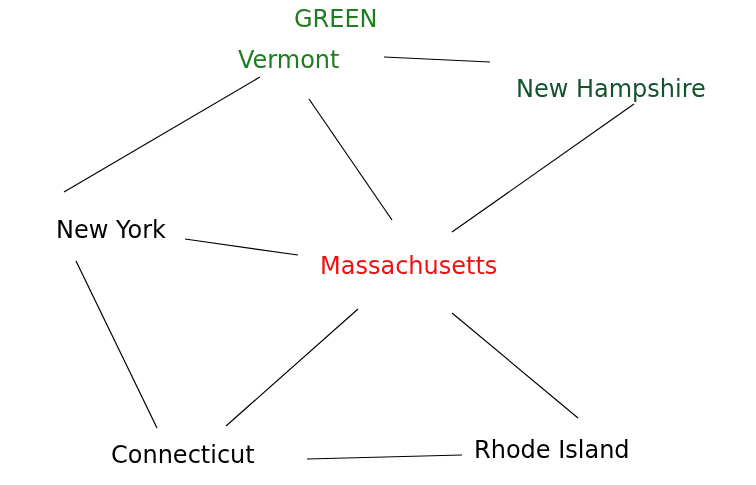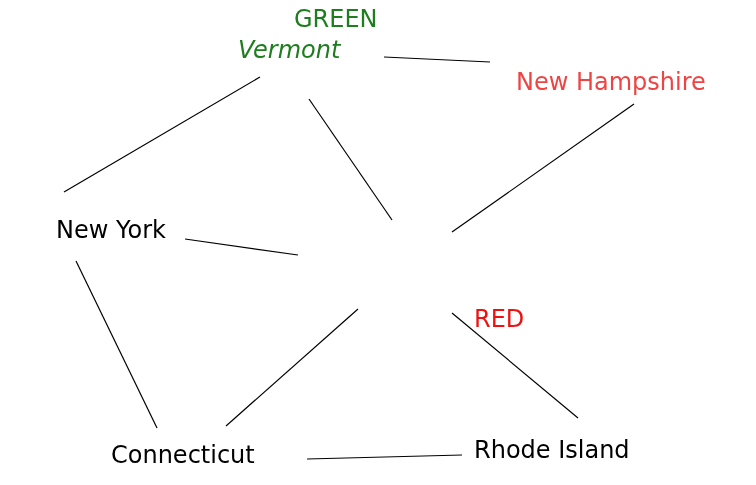--- a/index.html
+++ b/index.html
@@ -43,26 +43,26 @@
       <line x1="634" y1="104" x2="452" y2="232" stroke="#000000" stroke-width="1.2"></line>
       <line x1="185" y1="239" x2="298" y2="255" stroke="#000000" stroke-width="1.2"></line>
       <line x1="76" y1="261" x2="157" y2="428" stroke="#000000" stroke-width="1.2"></line>
       <line x1="358" y1="309" x2="226" y2="426" stroke="#000000" stroke-width="1.2"></line>
       <line x1="452" y1="313" x2="578" y2="418" stroke="#000000" stroke-width="1.2"></line>
       <line x1="307" y1="459" x2="462" y2="455" stroke="#000000" stroke-width="1.2"></line>
     </svg>
 
   <div class="color-label" style="left: 294px; top: 7px; color: rgb(30, 125, 30);">GREEN</div>
 
-  <div class="node-label" style="left: 238px; top: 38px; color: rgb(30, 125, 30); font-style: italic;">Vermont</div>
+  <div class="node-label" style="left: 238px; top: 48px; color: rgb(30, 125, 30);">Vermont</div>
 
-  <div class="node-label" style="left: 516px; top: 70px; color: #ef4444;">New Hampshire</div>
+  <div class="node-label" style="left: 516px; top: 77px; color: #14532d;">New Hampshire</div>
 
   <div class="node-label" style="left: 13px; top: 218px; color: rgb(0, 0, 0); margin-left: 43px;">New York</div>
 
+  <div class="node-label" style="left: 320px; top: 254px; color: rgb(238, 17, 17);">Massachusetts</div>
 
-  <div class="color-label" style="left: 474px; top: 307px; color: rgb(238, 17, 17);">RED</div>
 
   <div class="node-label" style="left: 474px; top: 438px; color: rgb(0, 0, 0);">Rhode Island</div>
 
   <div class="node-label" style="left: 111px; top: 443px; color: rgb(0, 0, 0);">Connecticut</div>
 
 </div>
 
 </body></html>

